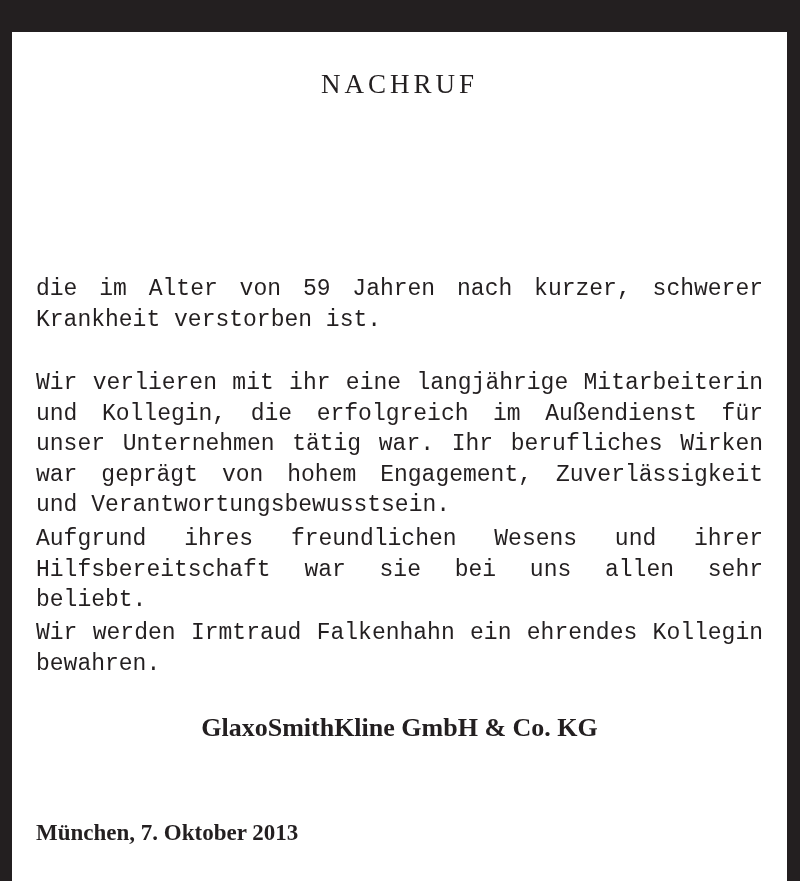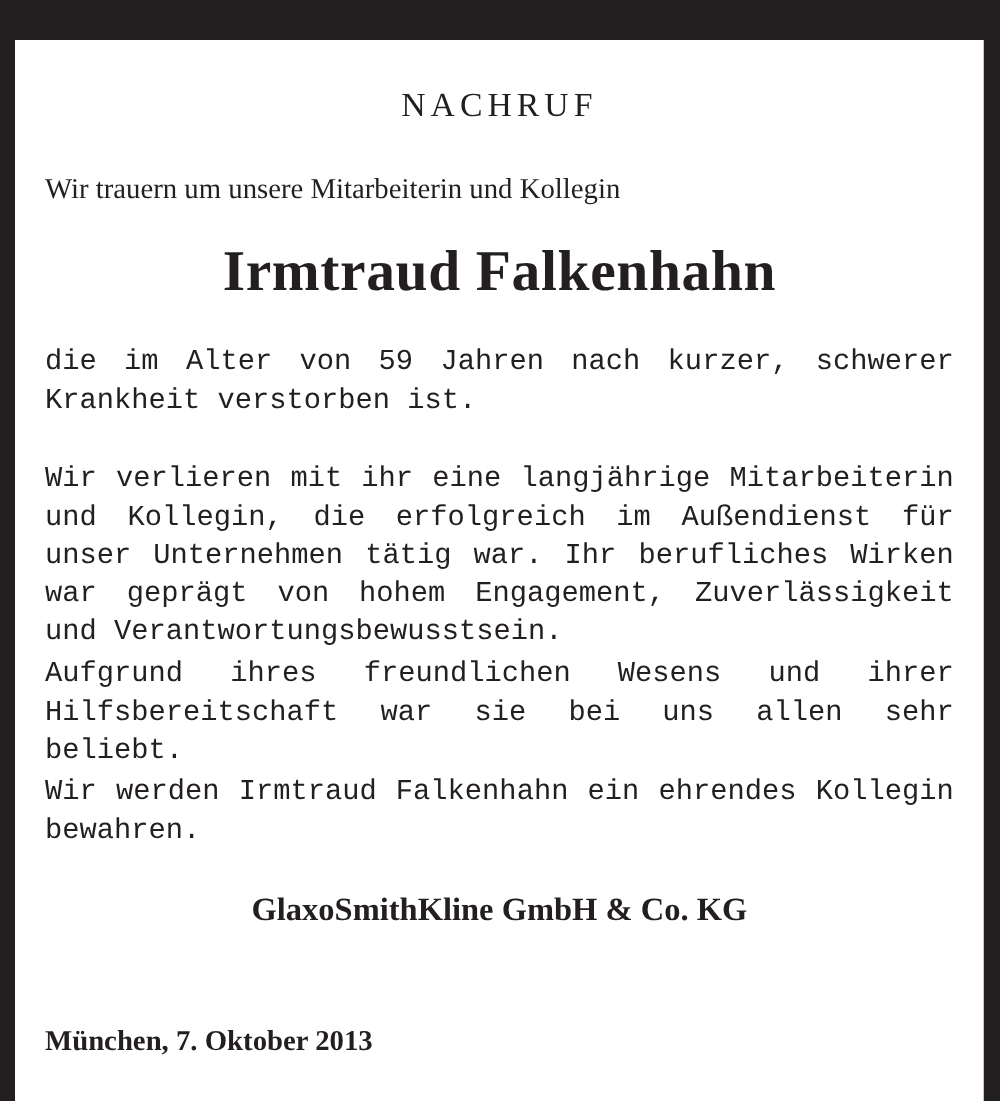--- a/index.html
+++ b/index.html
@@ -38,22 +38,20 @@
     top: 678px; text-align: center; font-size: 26px; font-weight: bold; line-height: 35px;
   }
   .sig-row { display: flex; justify-content: center; gap: 40px; }
   .place { top: 786px; font-size: 23px; line-height: 30px; font-weight: bold; }
 </style>
 </head>
 <body>
 
 <div class="frame">
   <p class="abs title">NACHRUF</p>
-  <p class="abs intro">Wir trauern um unsere Mitarbeiterin und Kollegin</p>
-  <p class="abs name">Irmtraud Falkenhahn</p>
   <p class="abs para p1">die im Alter von 59 Jahren nach kurzer, schwerer Krankheit verstorben ist.</p>
   <p class="abs para p3">Aufgrund ihres freundlichen Wesens und ihrer Hilfsbereitschaft war sie bei uns allen sehr beliebt.</p>
   <p class="abs para p2" lang="de" style="hyphens:auto;">Wir verlieren mit ihr eine langjährige Mitarbeiterin und Kollegin, die erfolgreich im Außendienst für unser Unternehmen tätig war. Ihr berufliches Wirken war geprägt von hohem Engagement, Zuverlässigkeit und Verantwortungsbewusstsein.</p>
   <p class="abs para p4">Wir werden Irmtraud Falkenhahn ein ehrendes Kollegin bewahren.</p>
   <div class="abs sig">
     <div>GlaxoSmithKline GmbH &amp; Co. KG</div>
   </div>
   <p class="abs place">München, 7. Oktober 2013</p>
 </div>
 

